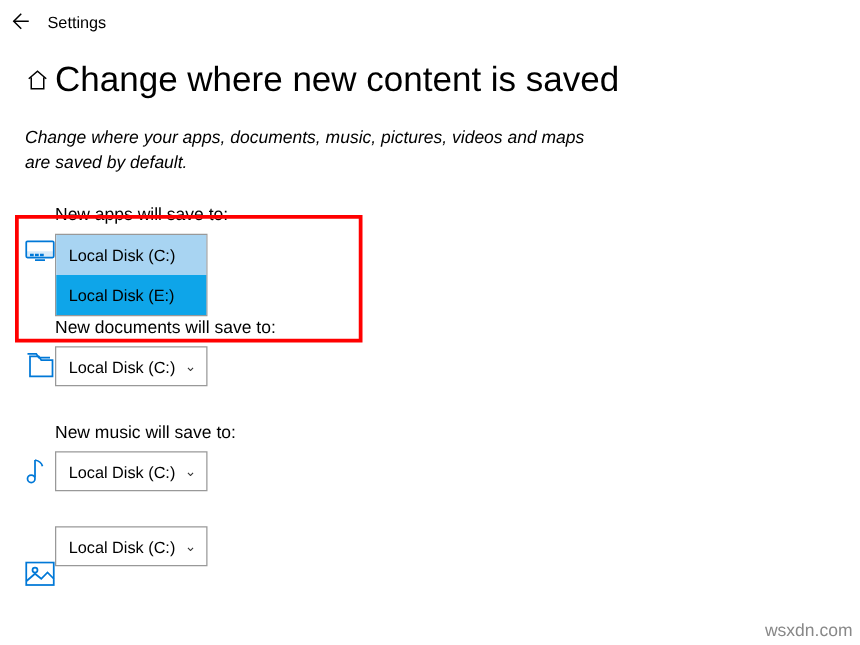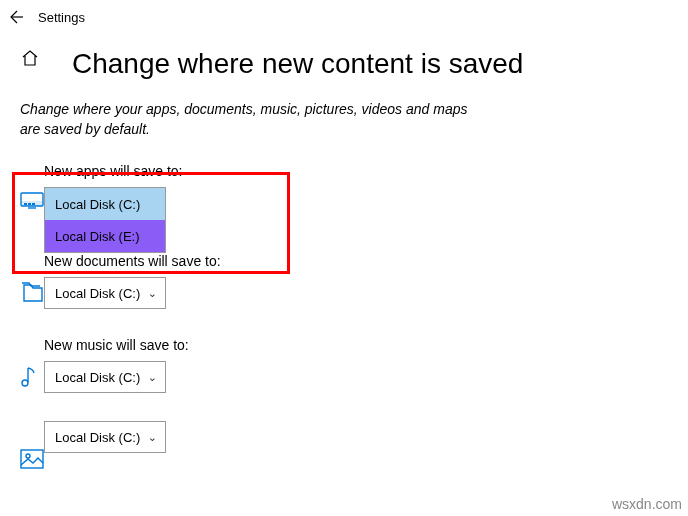--- a/index.html
+++ b/index.html
@@ -15,22 +15,22 @@
     .titlebar {
       display: flex;
       align-items: center;
       padding: 8px 16px 8px 6px;
       gap: 14px;
     }
     .back-arrow svg { display: block; }
     .title-txt { font-size: 13px; }
     .header {
       display: flex;
-      align-items: flex-start;
-      gap: 32px;
+      align-items: center;
+      gap: 4px;
       padding: 14px 20px 20px 20px;
     }
     .home-icon svg { display: block; }
     .page-title { font-size: 28px; font-weight: 400; }
     .description {
       font-size: 14px;
       padding: 0 20px;
       line-height: 1.4;
       max-width: 500px;
       font-style: italic;
@@ -70,21 +70,21 @@
     .dropdown-list {
       border: 1px solid #999;
       width: 122px;
     }
     .dropdown-option {
       height: 32px;
       display: flex;
       align-items: center;
       padding: 0 10px;
       font-size: 13px;
-      background: #8b5cf6;
+      background: #0ea5e9;
     }
     .dropdown-option.selected { background: #a8d4f2; }
     
     .highlight {
       position: absolute;
       border: 3px solid #ff0000;
       pointer-events: none;
     }
     .highlight-1 {
       left: 12px; top: 172px; width: 278px; height: 102px;

